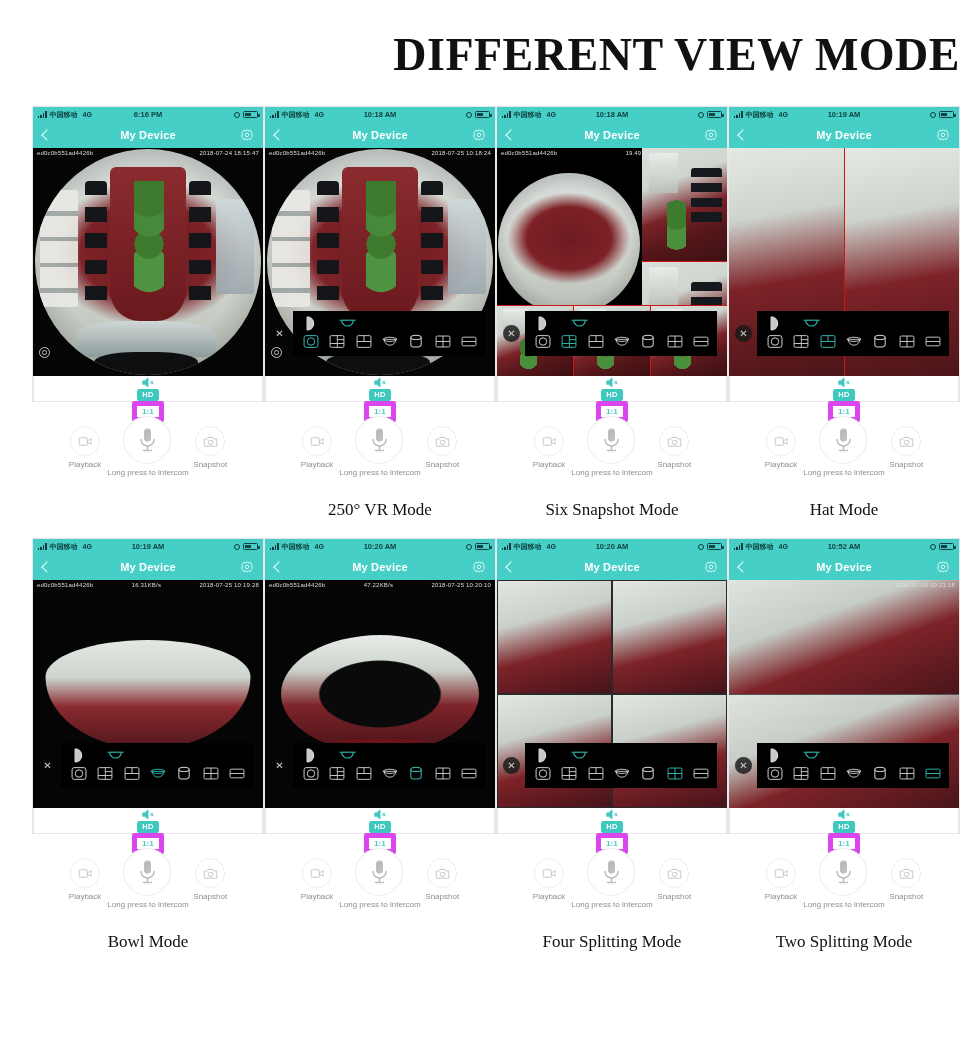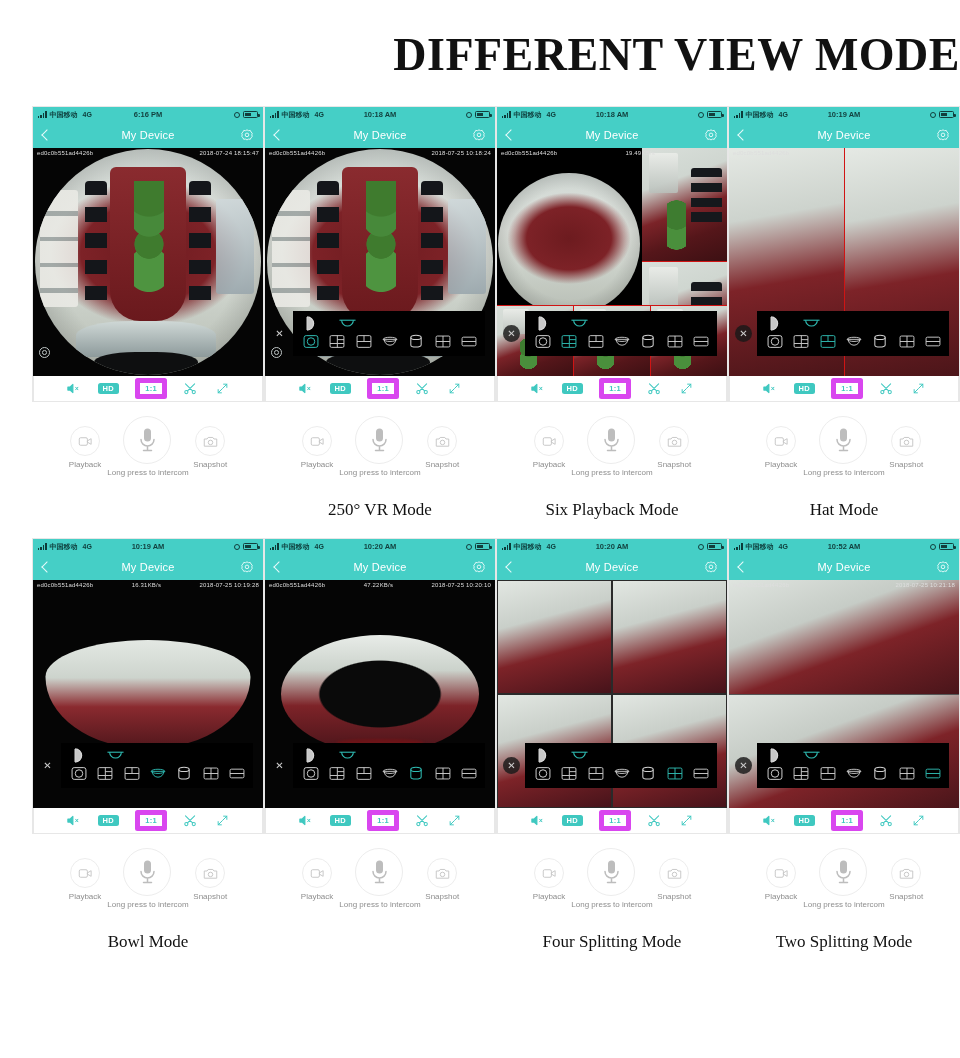--- a/index.html
+++ b/index.html
@@ -76,21 +76,21 @@
     content:''; position: absolute; right: -2.5px; top: 2px;
     width: 1.5px; height: 3px; background: #123f3d; border-radius: 0 1px 1px 0;
   }
   .battery span { display: block; height: 100%; width: 55%; background: #123f3d; }
 
   .navbar {
     height: 26px; background: #45cfc6;
     display: flex; align-items: center; justify-content: center;
     position: relative;
   }
-  .nav-title { color: #fff; font-size: 11px; font-weight: normal; letter-spacing: .2px; }
+  .nav-title { color: #fff; font-size: 11px; font-weight: bold; letter-spacing: .2px; }
   .nav-back {
     position: absolute; left: 10px; top: 50%; transform: translateY(-50%);
     width: 8px; height: 8px;
     border-left: 1.6px solid #e8fbfa; border-bottom: 1.6px solid #e8fbfa;
     transform: translateY(-50%) rotate(45deg);
   }
   .nav-gear {
     position: absolute; right: 9px; top: 50%; transform: translateY(-50%);
     width: 14px; height: 14px;
   }
@@ -257,20 +257,21 @@
   .mp-close.plain { background: transparent; }
   .mi { width: 16px; height: 15px; display:block; }
   .mi-lg { width: 19px; height: 17px; display:block; }
 
   
   .toolbar {
     height: 26px; background:#fff;
     border:1px solid #e7e7e7; border-top:none;
     display:flex; align-items:center; justify-content:space-around;
     padding: 0 24px;
+    flex-direction: column;
   }
   .tb-badge {
     font-size:7.5px; font-weight:bold; letter-spacing:.3px;
     padding:2px 5px; border-radius:2.5px; line-height:1;
   }
   .tb-hd { background:#3fc8c0; color:#fff; }
   .tb-11 { border:5px solid #d946ef; color:#3fc8c0; }
   .tb-icon { width:15px; height:13px; display:block; }
 
   
@@ -752,21 +753,21 @@
             <svg width="15" height="13" viewBox="0 0 24 20" fill="none" stroke="#c9c9c9" stroke-width="1.6" stroke-linejoin="round">
     <path d="M2 6h4.5l1.8-2.5h7.4L17.5 6H22v11.5H2z"></path>
               <circle cx="12" cy="11.5" r="3.6"></circle>
             </svg>
           </div>
         <div class="lab">Snapshot</div>
       </div>
       <div class="intercom-hint">Long press to intercom</div>
     </div>
 
-    <div class="caption">Six Playback Mode</div>
+    <div class="caption">Six Snapshot Mode</div>
   </div>
   <div class="cell">
     <div class="phone">
 
       <div class="statusbar">
         <div class="sb-left">
           <span class="bars">
               <i></i>
               <i></i>
               <i></i>

